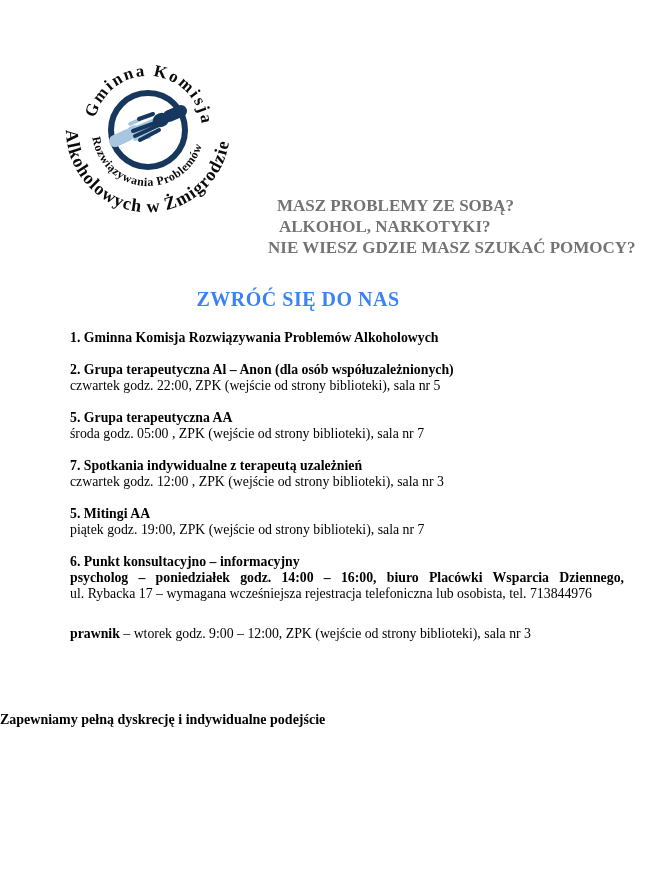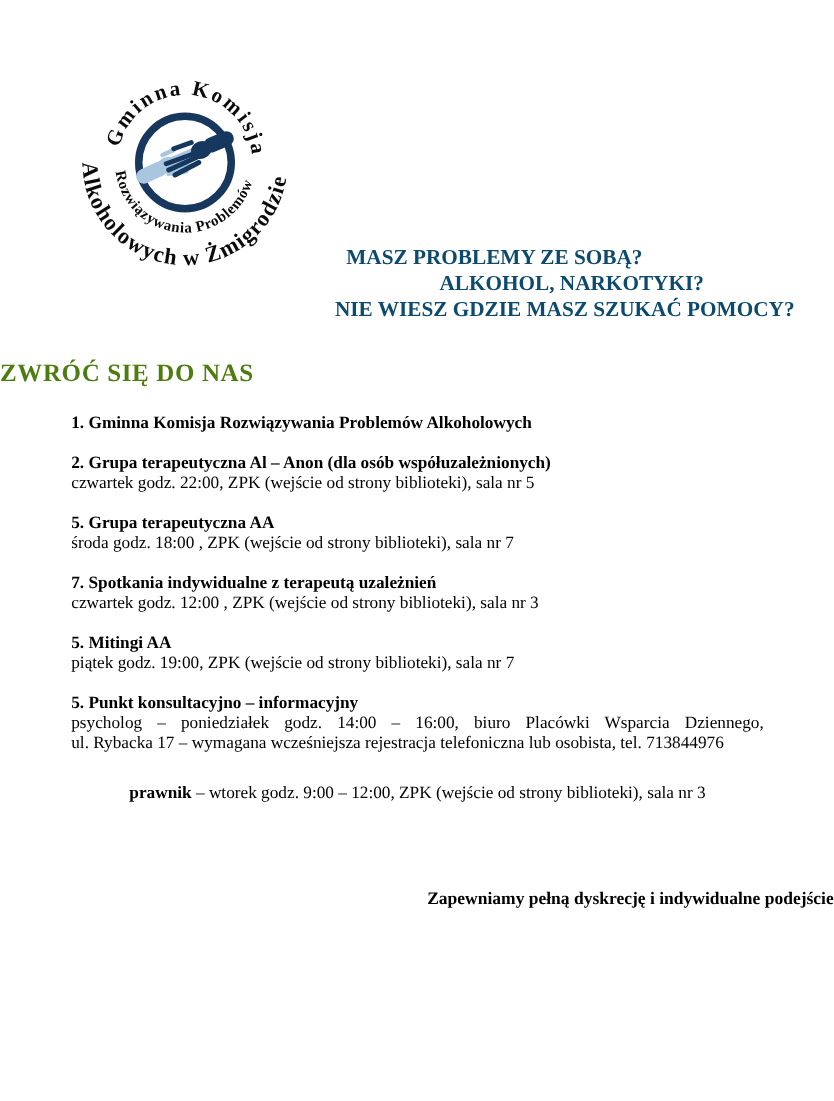--- a/index.html
+++ b/index.html
@@ -17,51 +17,51 @@
   .logo { position: absolute; left: 45px; top: 52px; width: 220px; height: 200px; }
   .logo svg { width: 100%; height: 100%; }
   .arc-text { font-family: "Liberation Serif", serif; font-weight: bold; fill: #0b0b0b; }
   .arc-top  { font-size: 17px; letter-spacing: 2px; }
   .arc-mid  { font-size: 12px; letter-spacing: 0.5px; }
   .arc-bot  { font-size: 18px; letter-spacing: 1px; }
 
   
   .questions {
     position: absolute; left: 258px; top: 195px;
-    color: #0c4a6e; font-weight: bold; font-size: 17px; line-height: 21px;
+    color: #737373; font-weight: bold; font-size: 17px; line-height: 21px;
     white-space: nowrap;
   }
   .q1 { padding-left: 19px; }
   .q2 { padding-left: 16px; }
-  .q3 { padding-left: 21px; text-align: center; }
+  .q3 { padding-left: 21px; }
   .q4 { padding-left: 0; margin-left: 10px; }
 
   
   .cta {
     position: absolute; left: 0; top: 288px; width: 596px;
-    text-align: left; color: #4d7c0f; font-weight: bold; font-size: 20px;
+    text-align: center; color: #3b82f6; font-weight: bold; font-size: 20px;
     letter-spacing: 0.5px;
   }
 
   
   .content {
-    position: absolute; left: 57px; top: 330px; width: 554px;
+    position: absolute; left: 70px; top: 330px; width: 554px;
     font-size: 13.8px; line-height: 16px;
   }
   .section { margin-bottom: 16px; }
   .section-title { font-weight: bold; }
   .section-desc { font-weight: normal; }
-  .stretch { text-align: justify; text-align-last: justify; }
-  .lawyer { margin-top: 24px; text-align: center; }
+  .stretch { text-align: justify; text-align-last: justify; font-weight: bold; }
+  .lawyer { margin-top: 24px; }
   .lawyer-bold { font-weight: bold; }
 
   
   .footer {
     position: absolute; left: 0; top: 712px; width: 667px;
-    text-align: right; font-weight: bold; font-size: 14px;
+    text-align: left; font-weight: bold; font-size: 14px;
   }
 </style>
 </head>
 <body>
 
 <div class="page">
 
   <div class="logo">
     <svg viewBox="0 0 220 200" xmlns="http://www.w3.org/2000/svg">
       <defs>
@@ -119,35 +119,35 @@
       <div class="section-title">1. Gminna Komisja Rozwiązywania Problemów Alkoholowych</div>
     </div>
 
     <div class="section">
       <div class="section-title">2. Grupa terapeutyczna Al – Anon (dla osób współuzależnionych)</div>
       <div class="section-desc">czwartek godz. 22:00, ZPK (wejście od strony biblioteki), sala nr 5</div>
     </div>
 
     <div class="section">
       <div class="section-title">5. Grupa terapeutyczna AA</div>
-      <div class="section-desc">środa godz. 18:00 , ZPK (wejście od strony biblioteki), sala nr 7</div>
+      <div class="section-desc">środa godz. 05:00 , ZPK (wejście od strony biblioteki), sala nr 7</div>
     </div>
 
     <div class="section">
       <div class="section-title">7. Spotkania indywidualne z terapeutą uzależnień</div>
       <div class="section-desc">czwartek godz. 12:00 , ZPK (wejście od strony biblioteki), sala nr 3</div>
     </div>
 
     <div class="section">
       <div class="section-title">5. Mitingi AA</div>
       <div class="section-desc">piątek godz. 19:00, ZPK (wejście od strony biblioteki), sala nr 7</div>
     </div>
 
     <div class="section">
-      <div class="section-title">5. Punkt konsultacyjno – informacyjny</div>
+      <div class="section-title">6. Punkt konsultacyjno – informacyjny</div>
       <div class="section-desc stretch">psycholog – poniedziałek godz. 14:00 – 16:00, biuro Placówki Wsparcia Dziennego,</div>
       <div class="section-desc">ul. Rybacka 17 – wymagana wcześniejsza rejestracja telefoniczna lub osobista, tel. 713844976</div>
     </div>
 
     <div class="lawyer">
       <span class="lawyer-bold">prawnik</span><span> – wtorek godz. 9:00 – 12:00, ZPK (wejście od strony biblioteki), sala nr 3</span>
     </div>
 
   </div>
 

